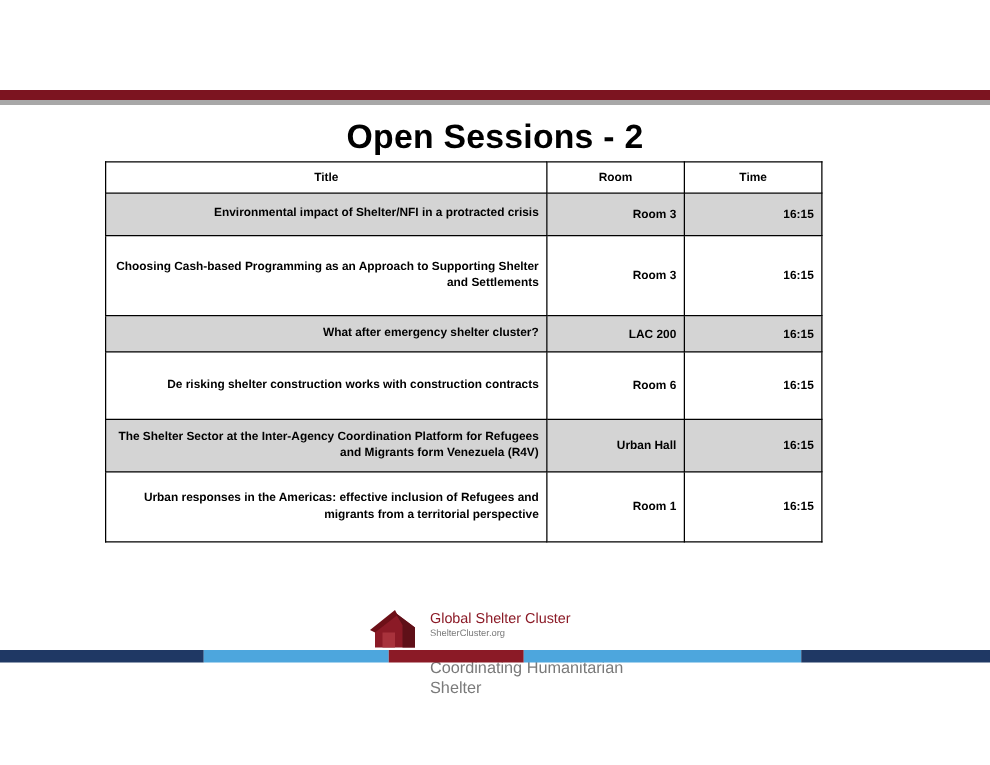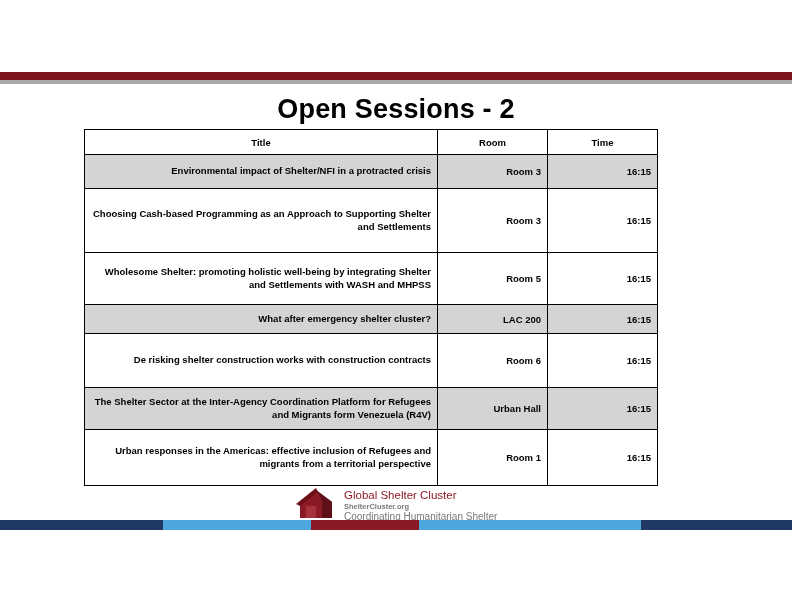--- a/index.html
+++ b/index.html
@@ -122,26 +122,26 @@
   .logo-title {
     font-size: 11.5px;
     font-weight: normal;
     color: #8b1a26;
     line-height: 1.1;
   }
   .logo-sub1 {
     font-size: 7.5px;
     color: #7a7a7a;
     line-height: 1.25;
-    font-weight: bold;
   }
   .logo-sub2 {
-    font-size: 10px;
+    font-size: 13px;
     color: #7a7a7a;
     line-height: 1.25;
+    margin-top: 15px;
   }
 
   
   .bottom-strip {
     position: absolute;
     left: 0;
     top: 516px;
     width: 792px;
     height: 10px;
   }
@@ -178,25 +178,20 @@
       </thead>
       <tbody>
         <tr class="shaded" style="height:34px;">
           <td class="cell-title">Environmental impact of Shelter/NFI in a protracted crisis</td>
           <td class="cell-room">Room 3</td>
           <td class="cell-time">16:15</td>
         </tr>
         <tr class="plain" style="height:64px;">
           <td class="cell-title">Choosing Cash-based Programming as an Approach to Supporting Shelter and Settlements</td>
           <td class="cell-room">Room 3</td>
-          <td class="cell-time">16:15</td>
-        </tr>
-        <tr class="plain" style="height:52px;">
-          <td class="cell-title">Wholesome Shelter: promoting holistic well-being by integrating Shelter and Settlements with WASH and MHPSS</td>
-          <td class="cell-room">Room 5</td>
           <td class="cell-time">16:15</td>
         </tr>
         <tr class="shaded" style="height:29px;">
           <td class="cell-title">What after emergency shelter cluster?</td>
           <td class="cell-room">LAC 200</td>
           <td class="cell-time">16:15</td>
         </tr>
         <tr class="plain" style="height:54px;">
           <td class="cell-title">De risking shelter construction works with construction contracts</td>
           <td class="cell-room">Room 6</td>

